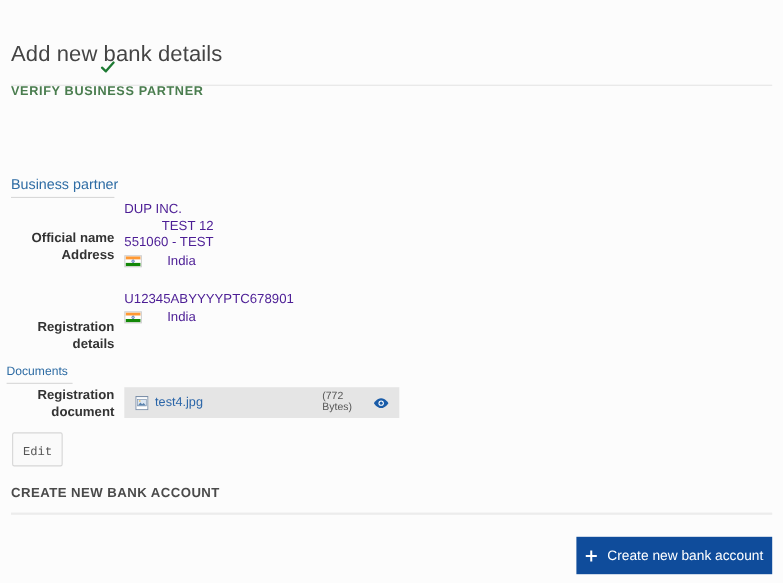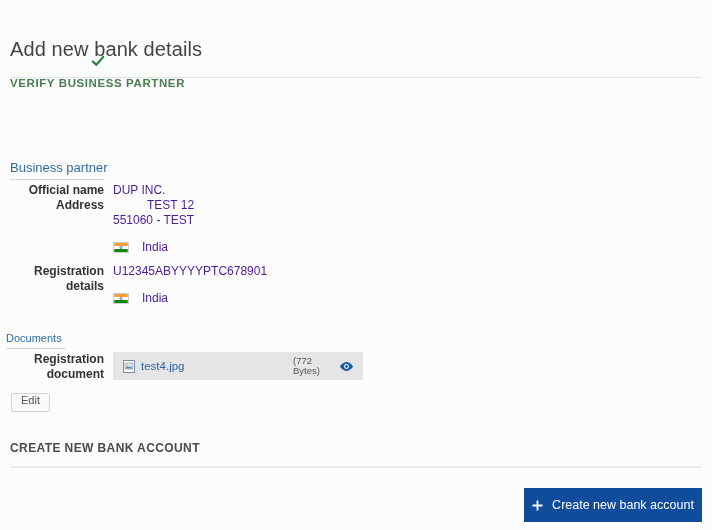--- a/index.html
+++ b/index.html
@@ -119,36 +119,37 @@
   }
   .field-label {
     width: 107px;
     text-align: right;
     font-size: 12px;
     font-weight: bold;
     color: #333333;
     line-height: 15px;
     padding-right: 9px;
     box-sizing: border-box;
+    margin-top: 26px;
   }
   .field-value {
     font-size: 12px;
     color: #4c1d95;
     line-height: 15px;
     text-align: right;
   }
   .row-official { left: 6px; top: 183px; }
   .row-address  { left: 6px; top: 198px; }
   .row-regdet   { left: 6px; top: 264px; }
 
   .country-line {
     display: flex;
     align-items: center;
-    gap: 13px;
-    margin-top: 12px;
+    gap: 23px;
+    margin-top: 2px;
   }
 
   
   .flag-in {
     width: 16px;
     height: 11px;
     display: block;
     border: 1px solid #cfcfcf;
     box-sizing: border-box;
   }
@@ -209,27 +210,27 @@
     margin-left: 12px;
     color: #1a5ca8;
   }
 
   
   .edit-button {
     position: absolute;
     left: 11px;
     top: 393px;
     min-width: 36px;
-    padding: 0 9px 5px;
+    padding: 12px 9px 5px;
     background: #fafafa;
     border: 1px solid #d6d6d6;
     border-radius: 2px;
     font-size: 11px;
     color: #555555;
-    font-family: Liberation Sans, sans-serif;
+    font-family: Liberation Mono, monospace;
     cursor: pointer;
   }
 
   
   .section-header {
     position: absolute;
     left: 10px;
     top: 441px;
     font-size: 12px;
     font-weight: bold;

